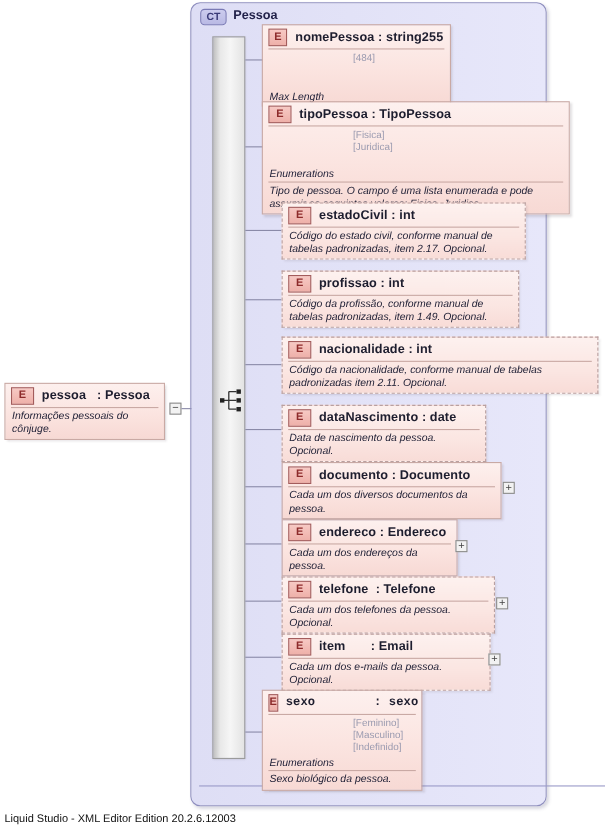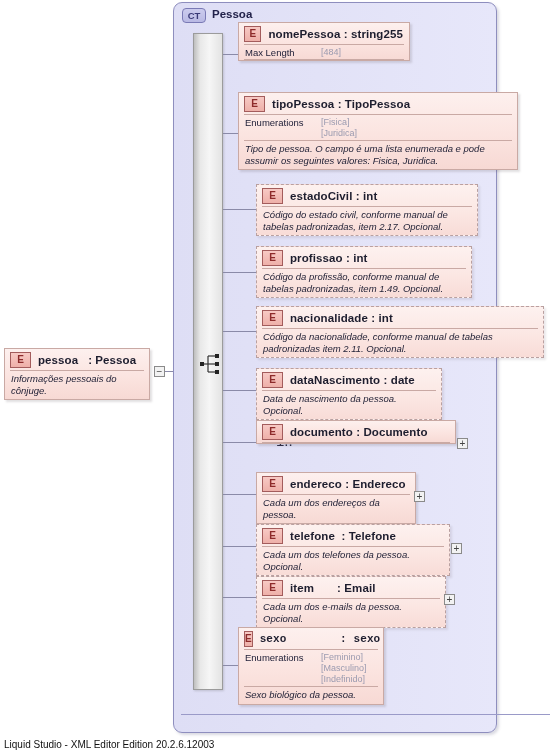--- a/index.html
+++ b/index.html
@@ -64,24 +64,26 @@
     height: 0;
     border-top: 1px solid #c9a9a4;
     margin: 0 5px;
   }
   .facet-row {
     display: flex;
     padding: 2px 6px 1px 6px;
     font-size: 9.5px;
   }
   .facet-name {
+    font-style: italic;
     color: #22223a;
     width: 76px;
     flex: none;
     font-size: 9.5px;
+    margin-top: 36px;
   }
   .facet-vals {
     color: #9b9bb0;
     font-size: 9px;
     line-height: 11px;
     font-family: "Liberation Sans", sans-serif;
   }
   .elem-doc {
     padding: 2px 7px 3px 6px;
     font-size: 9.5px;
@@ -324,20 +326,21 @@
   <div class="sep"></div>
   <div class="elem-doc">Data de nascimento da pessoa. Opcional.</div>
 </div>
 
 <div class="elem-box" style="left:256px; top:420px; width:200px;">
   <div class="elem-head">
     <span class="e-badge">E</span>
     <span class="e-title">documento : Documento</span>
   </div>
   <div class="sep"></div>
+  <div class="elem-doc">Cada um dos diversos documentos da pessoa.</div>
 </div>
 <div class="expander" style="left:457px; top:438px;">+</div>
 
 <div class="elem-box" style="left:256px; top:472px; width:160px;">
   <div class="elem-head">
     <span class="e-badge">E</span>
     <span class="e-title">endereco : Endereco</span>
   </div>
   <div class="sep"></div>
   <div class="elem-doc">Cada um dos endereços da pessoa.</div>

